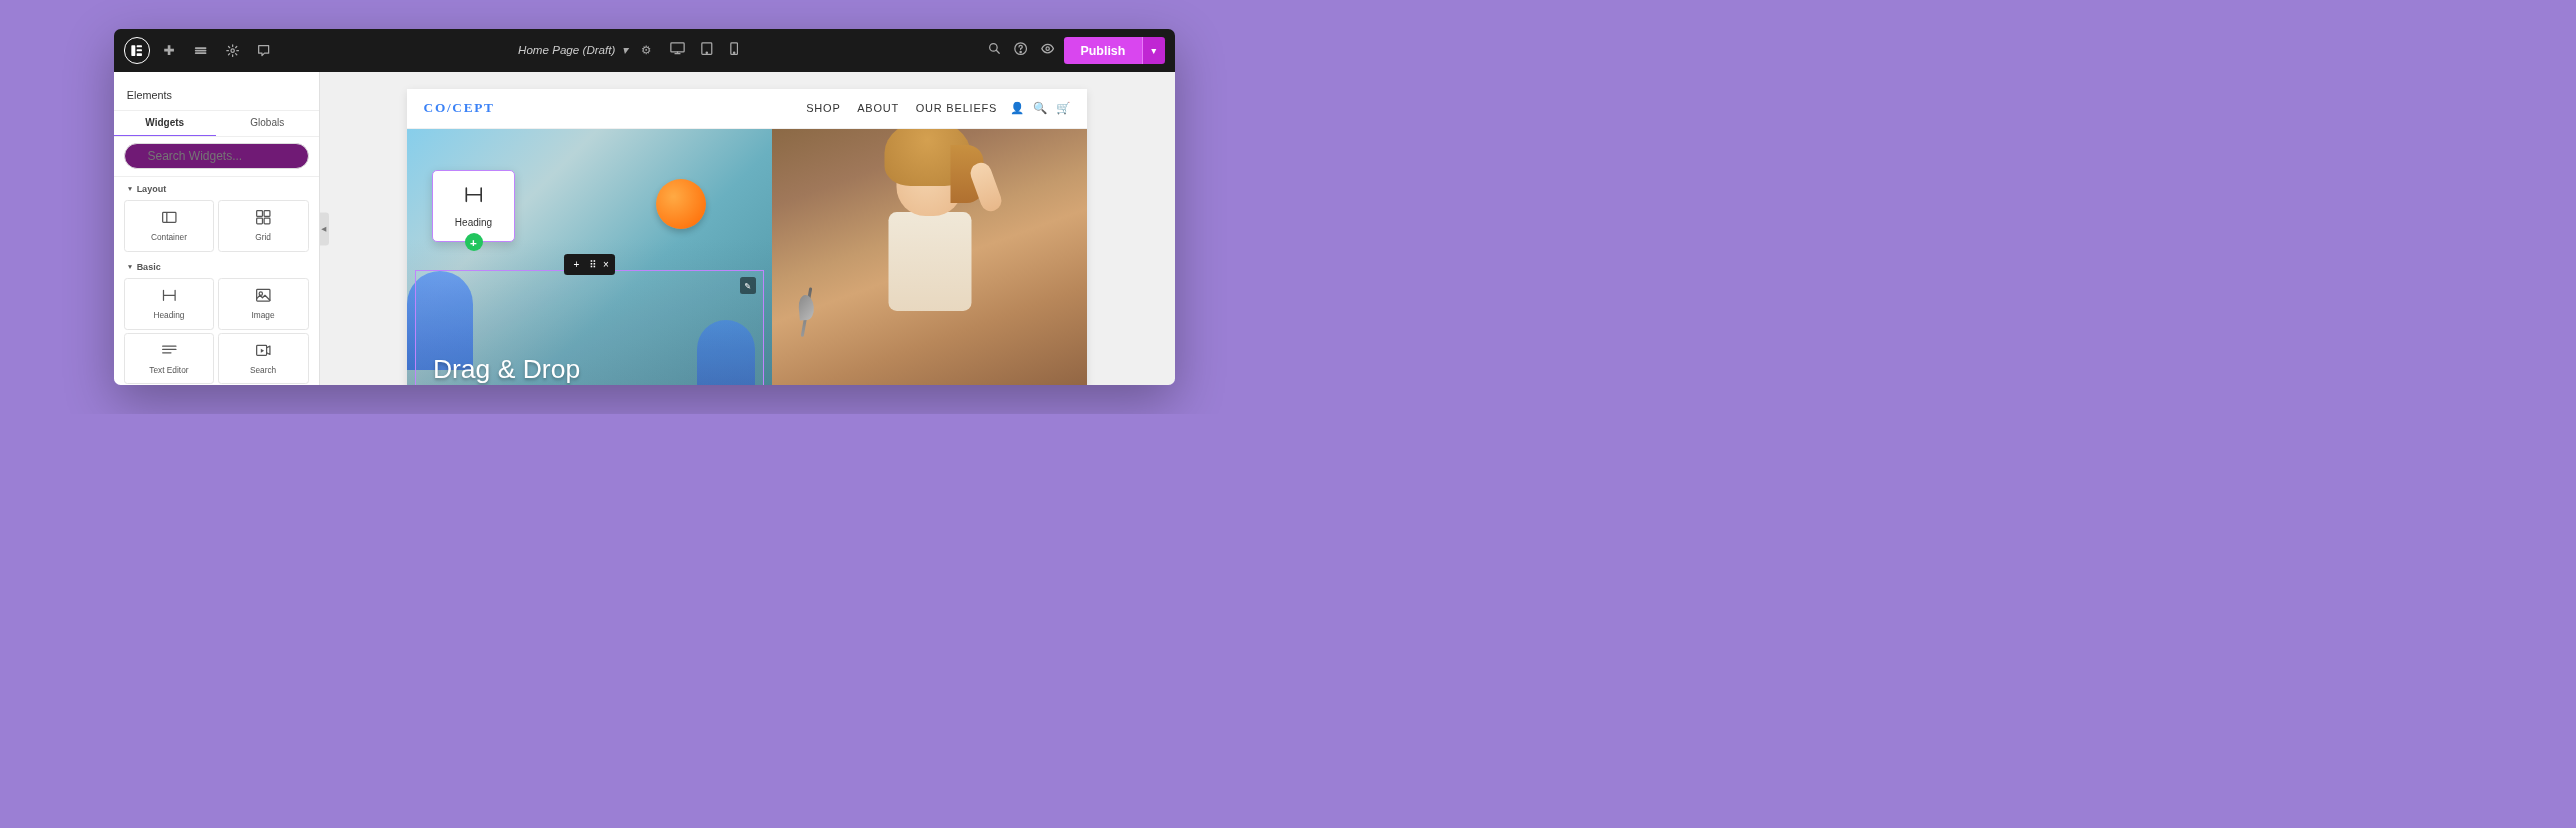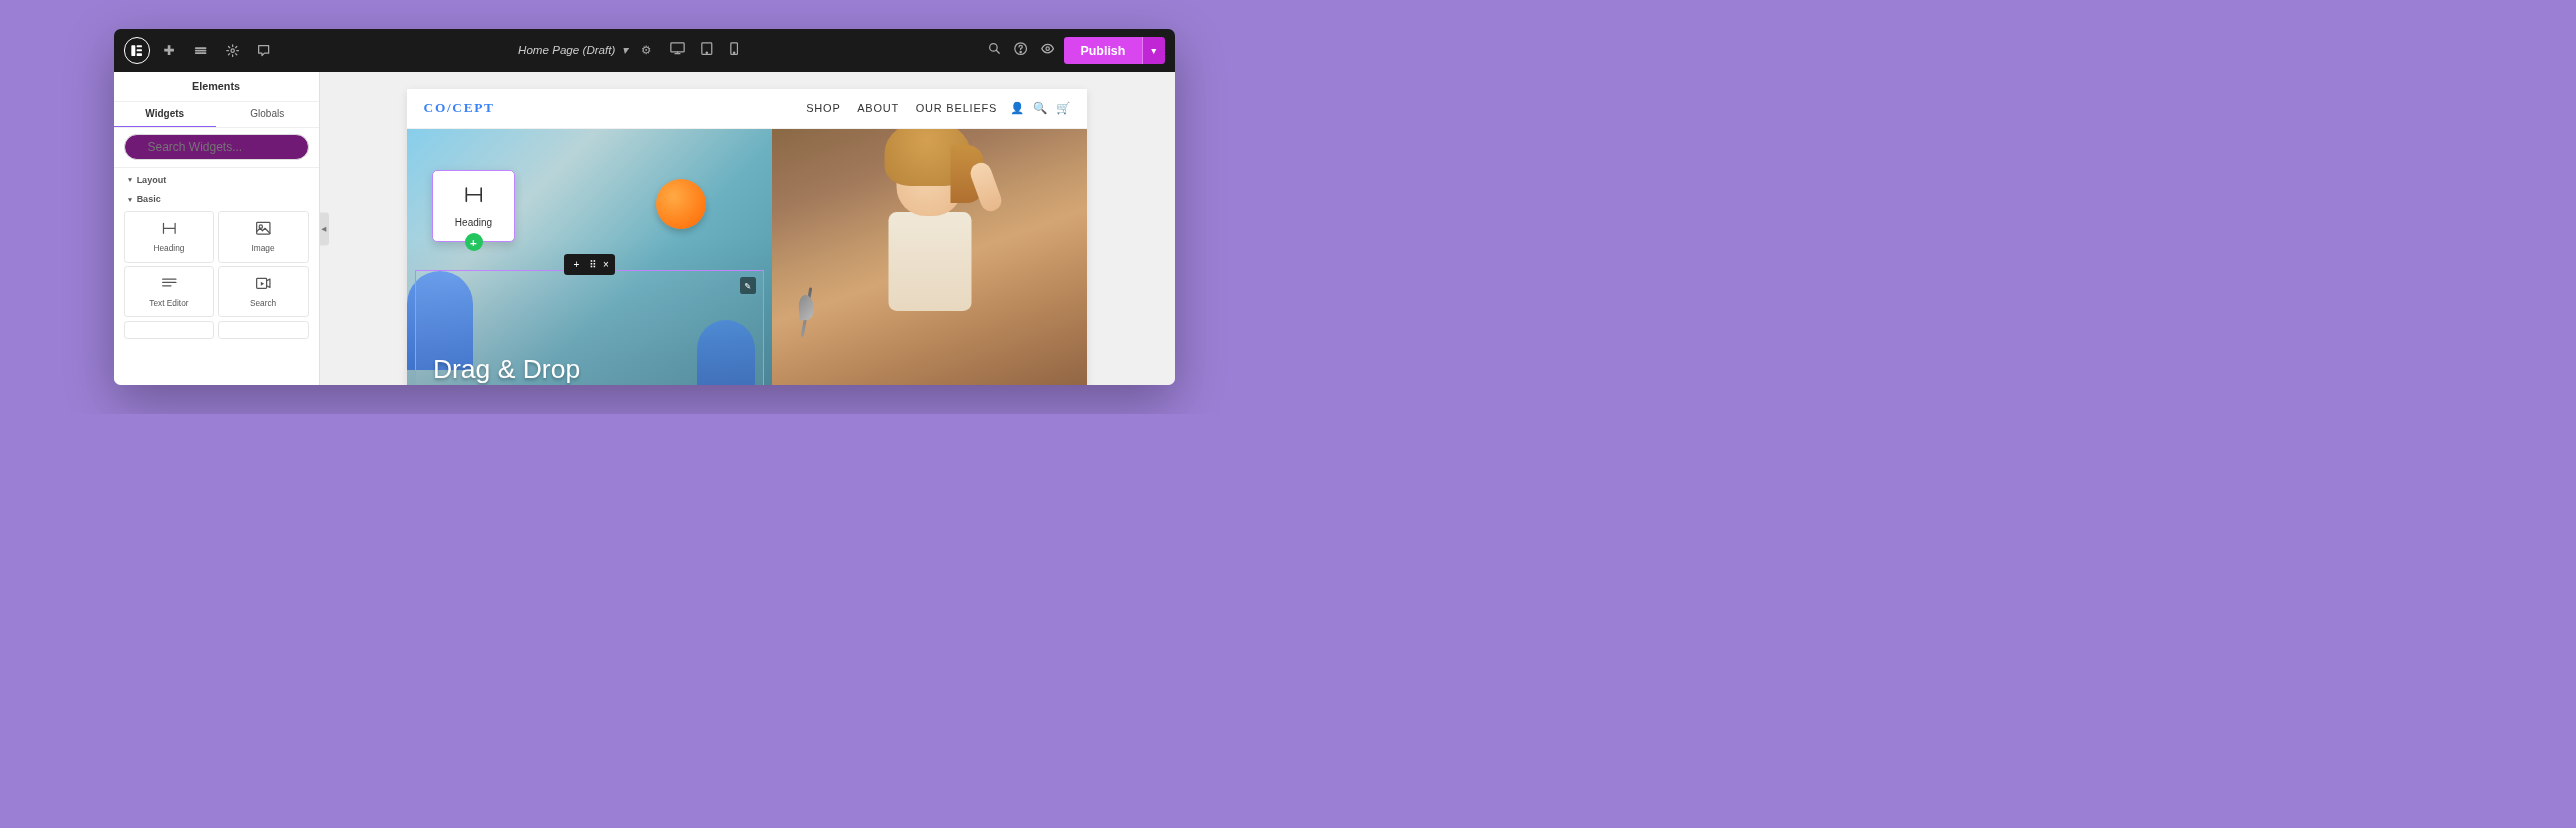--- a/index.html
+++ b/index.html
@@ -140,23 +140,23 @@
       flex-shrink: 0;
       border-right: 0.8px solid #e0e0e0;
     }
     .panel-header {
       padding: 8.3px 13.3px;
       background: #fff;
       border-bottom: 0.8px solid #eee;
     }
     .panel-title {
       font-size: 10.8px;
-      font-weight: 700;
+      font-weight: 400;
       color: #333;
-      text-align: center;
+      margin-top: 9px;
     }
     .panel-tabs {
       display: flex;
       border-bottom: 0.8px solid #eee;
     }
     .panel-tab {
       flex: 1;
       padding: 6.6px;
       text-align: center;
       font-size: 10px;
@@ -652,20 +652,42 @@
       <div class="search-container">
         <div class="search-wrapper">
           <span class="search-icon-inner">🔍</span>
           <input class="search-input" type="text" placeholder="Search Widgets..." style="">
         </div>
       </div>
 
       <div class="section-header">
         <span class="arrow">▼</span>
         <span>Layout</span>
+      </div>
+      <div class="widget-grid">
+        <div class="widget-item">
+          <span class="widget-icon">
+            <svg width="16.6" height="16.6" viewBox="0 0 20 20" fill="none" stroke="#555" stroke-width="1.5">
+              <rect x="2" y="4" width="16" height="12" rx="1"></rect>
+              <line x1="7" y1="4" x2="7" y2="16"></line>
+            </svg>
+          </span>
+          <span class="widget-label">Container</span>
+        </div>
+        <div class="widget-item">
+          <span class="widget-icon">
+            <svg width="16.6" height="16.6" viewBox="0 0 20 20" fill="none" stroke="#555" stroke-width="1.5">
+              <rect x="2" y="2" width="7" height="7" rx="1"></rect>
+              <rect x="11" y="2" width="7" height="7" rx="1"></rect>
+              <rect x="2" y="11" width="7" height="7" rx="1"></rect>
+              <rect x="11" y="11" width="7" height="7" rx="1"></rect>
+            </svg>
+          </span>
+          <span class="widget-label">Grid</span>
+        </div>
       </div>
 
       <div class="section-header">
         <span class="arrow">▼</span>
         <span>Basic</span>
       </div>
       <div class="widget-grid">
         <div class="widget-item">
           <span class="widget-icon">
             <svg width="16.6" height="16.6" viewBox="0 0 20 20" fill="none" stroke="#555" stroke-width="1.5">

